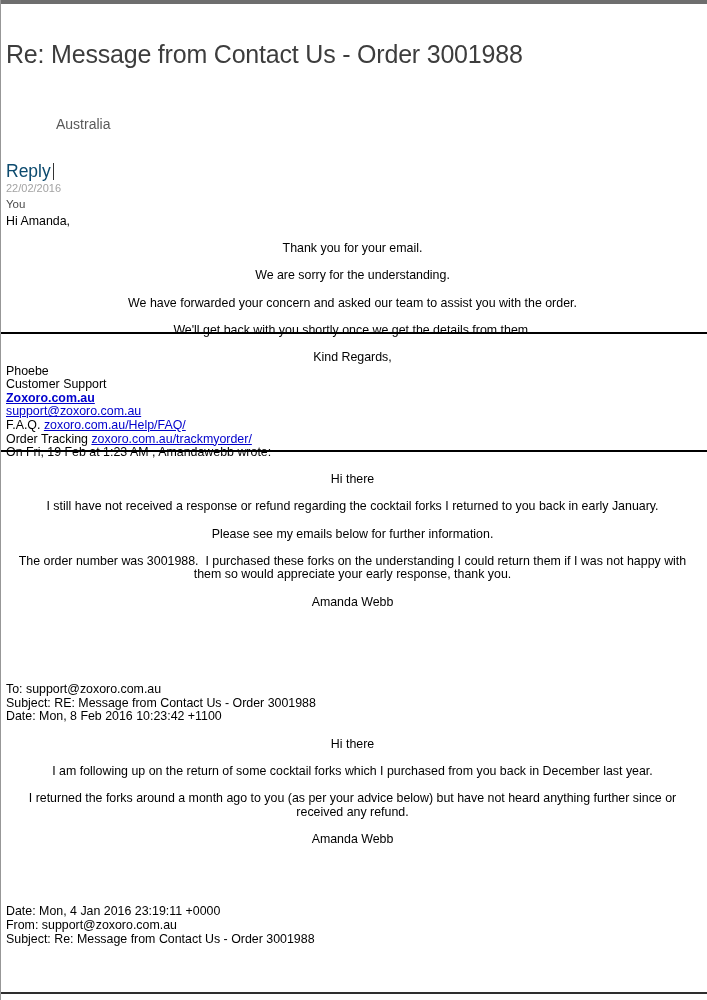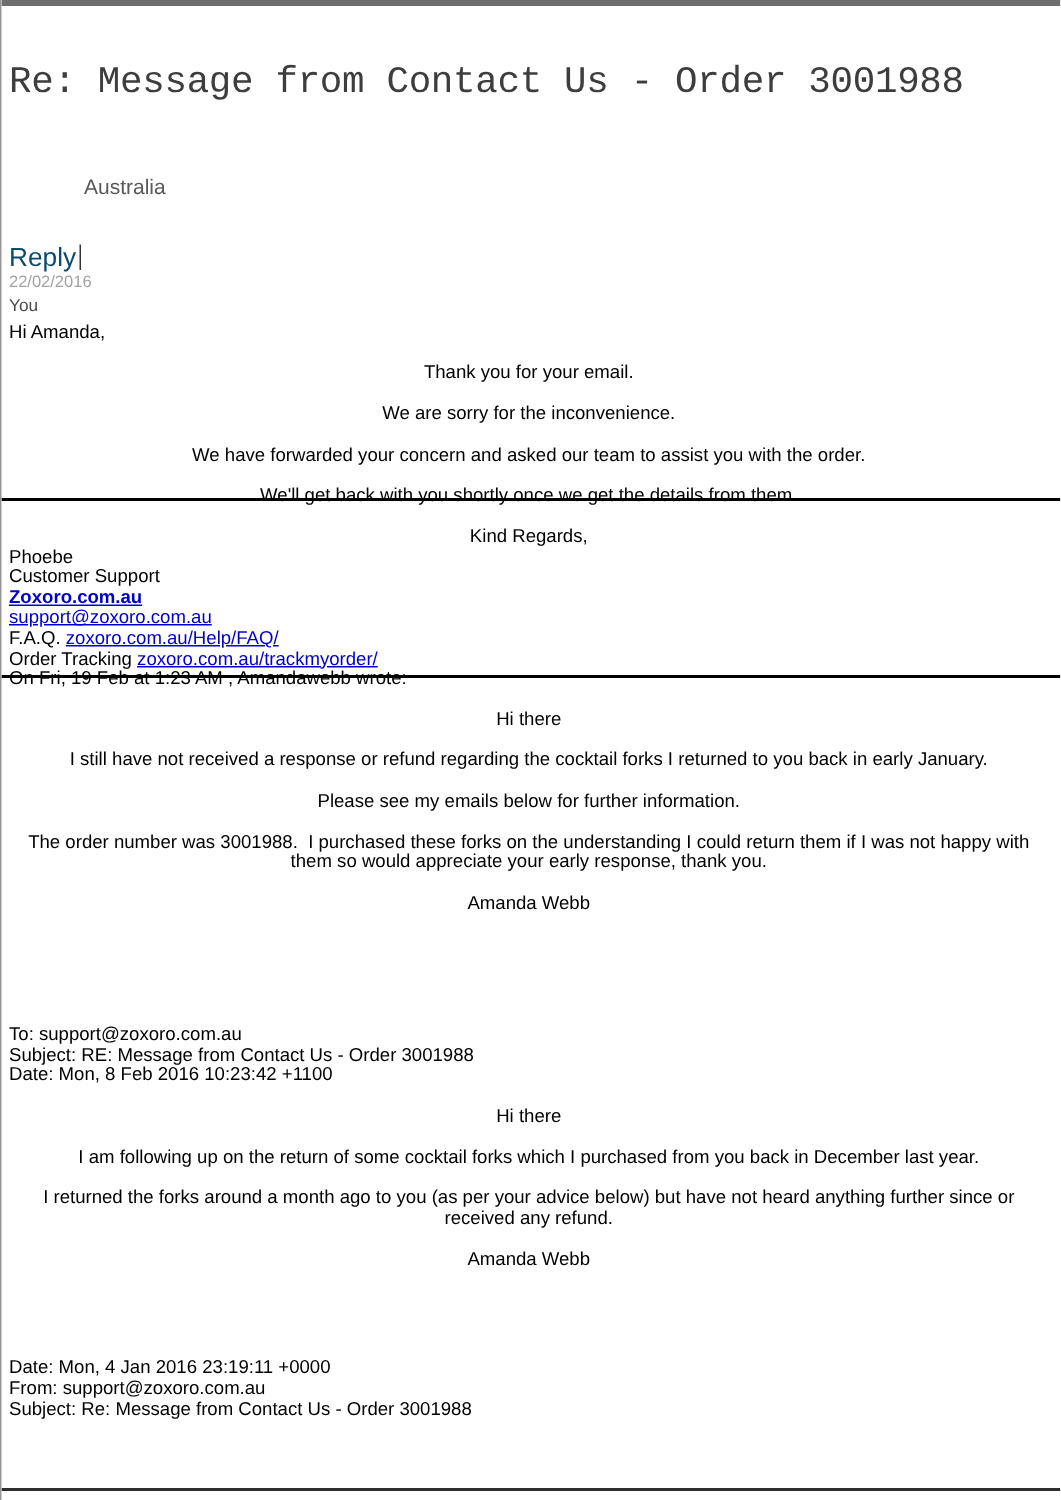--- a/index.html
+++ b/index.html
@@ -12,21 +12,21 @@
     overflow:hidden;
     font-family:"Liberation Sans", sans-serif;
     color:#000;
   }
   .topbar{
     position:absolute;top:0;left:0;right:0;height:4px;
     background:var(--top_bar,#6e6e6e);
   }
   .title{
     position:absolute;left:5px;top:40px;margin:0;
-    font-family:Liberation Mono, monospace;
+    font-family:Liberation Sans, sans-serif;
     font-weight:300;font-size:25px;color:#3d3d3d;
     letter-spacing:-0.2px;white-space:nowrap;
   }
   .region{
     position:absolute;left:55px;top:116px;
     font-size:14px;color:#595959;
   }
   .reply{
     position:absolute;left:5px;top:161px;
     font-size:17.5px;color:#0c4a6e;
@@ -70,21 +70,21 @@
   <h1 class="title">Re: Message from Contact Us - Order 3001988</h1>
   <div class="region">Australia</div>
 
   <div class="reply"><span>Reply</span><span class="cursor"></span></div>
   <div class="msgdate">22/02/2016</div>
   <div class="sender">You</div>
 
   <div class="content">
     <div>Hi Amanda,</div>
     <div class="sp">Thank you for your email.</div>
-    <div class="sp">We are sorry for the inconvenience.</div>
+    <div class="sp">We are sorry for the understanding.</div>
     <div class="sp">We have forwarded your concern and asked our team to assist you with the order.</div>
     <div class="sp">We'll get back with you shortly once we get the details from them.</div>
 
     <div class="sp">Kind Regards,</div>
     <div>Phoebe</div>
     <div>Customer Support</div>
     <div><a class="link bold">Zoxoro.com.au</a></div>
     <div><a class="link">support@zoxoro.com.au</a></div>
     <div><span>F.A.Q. </span><a class="link">zoxoro.com.au/Help/FAQ/</a></div>
     <div><span>Order Tracking </span><a class="link">zoxoro.com.au/trackmyorder/</a></div>

